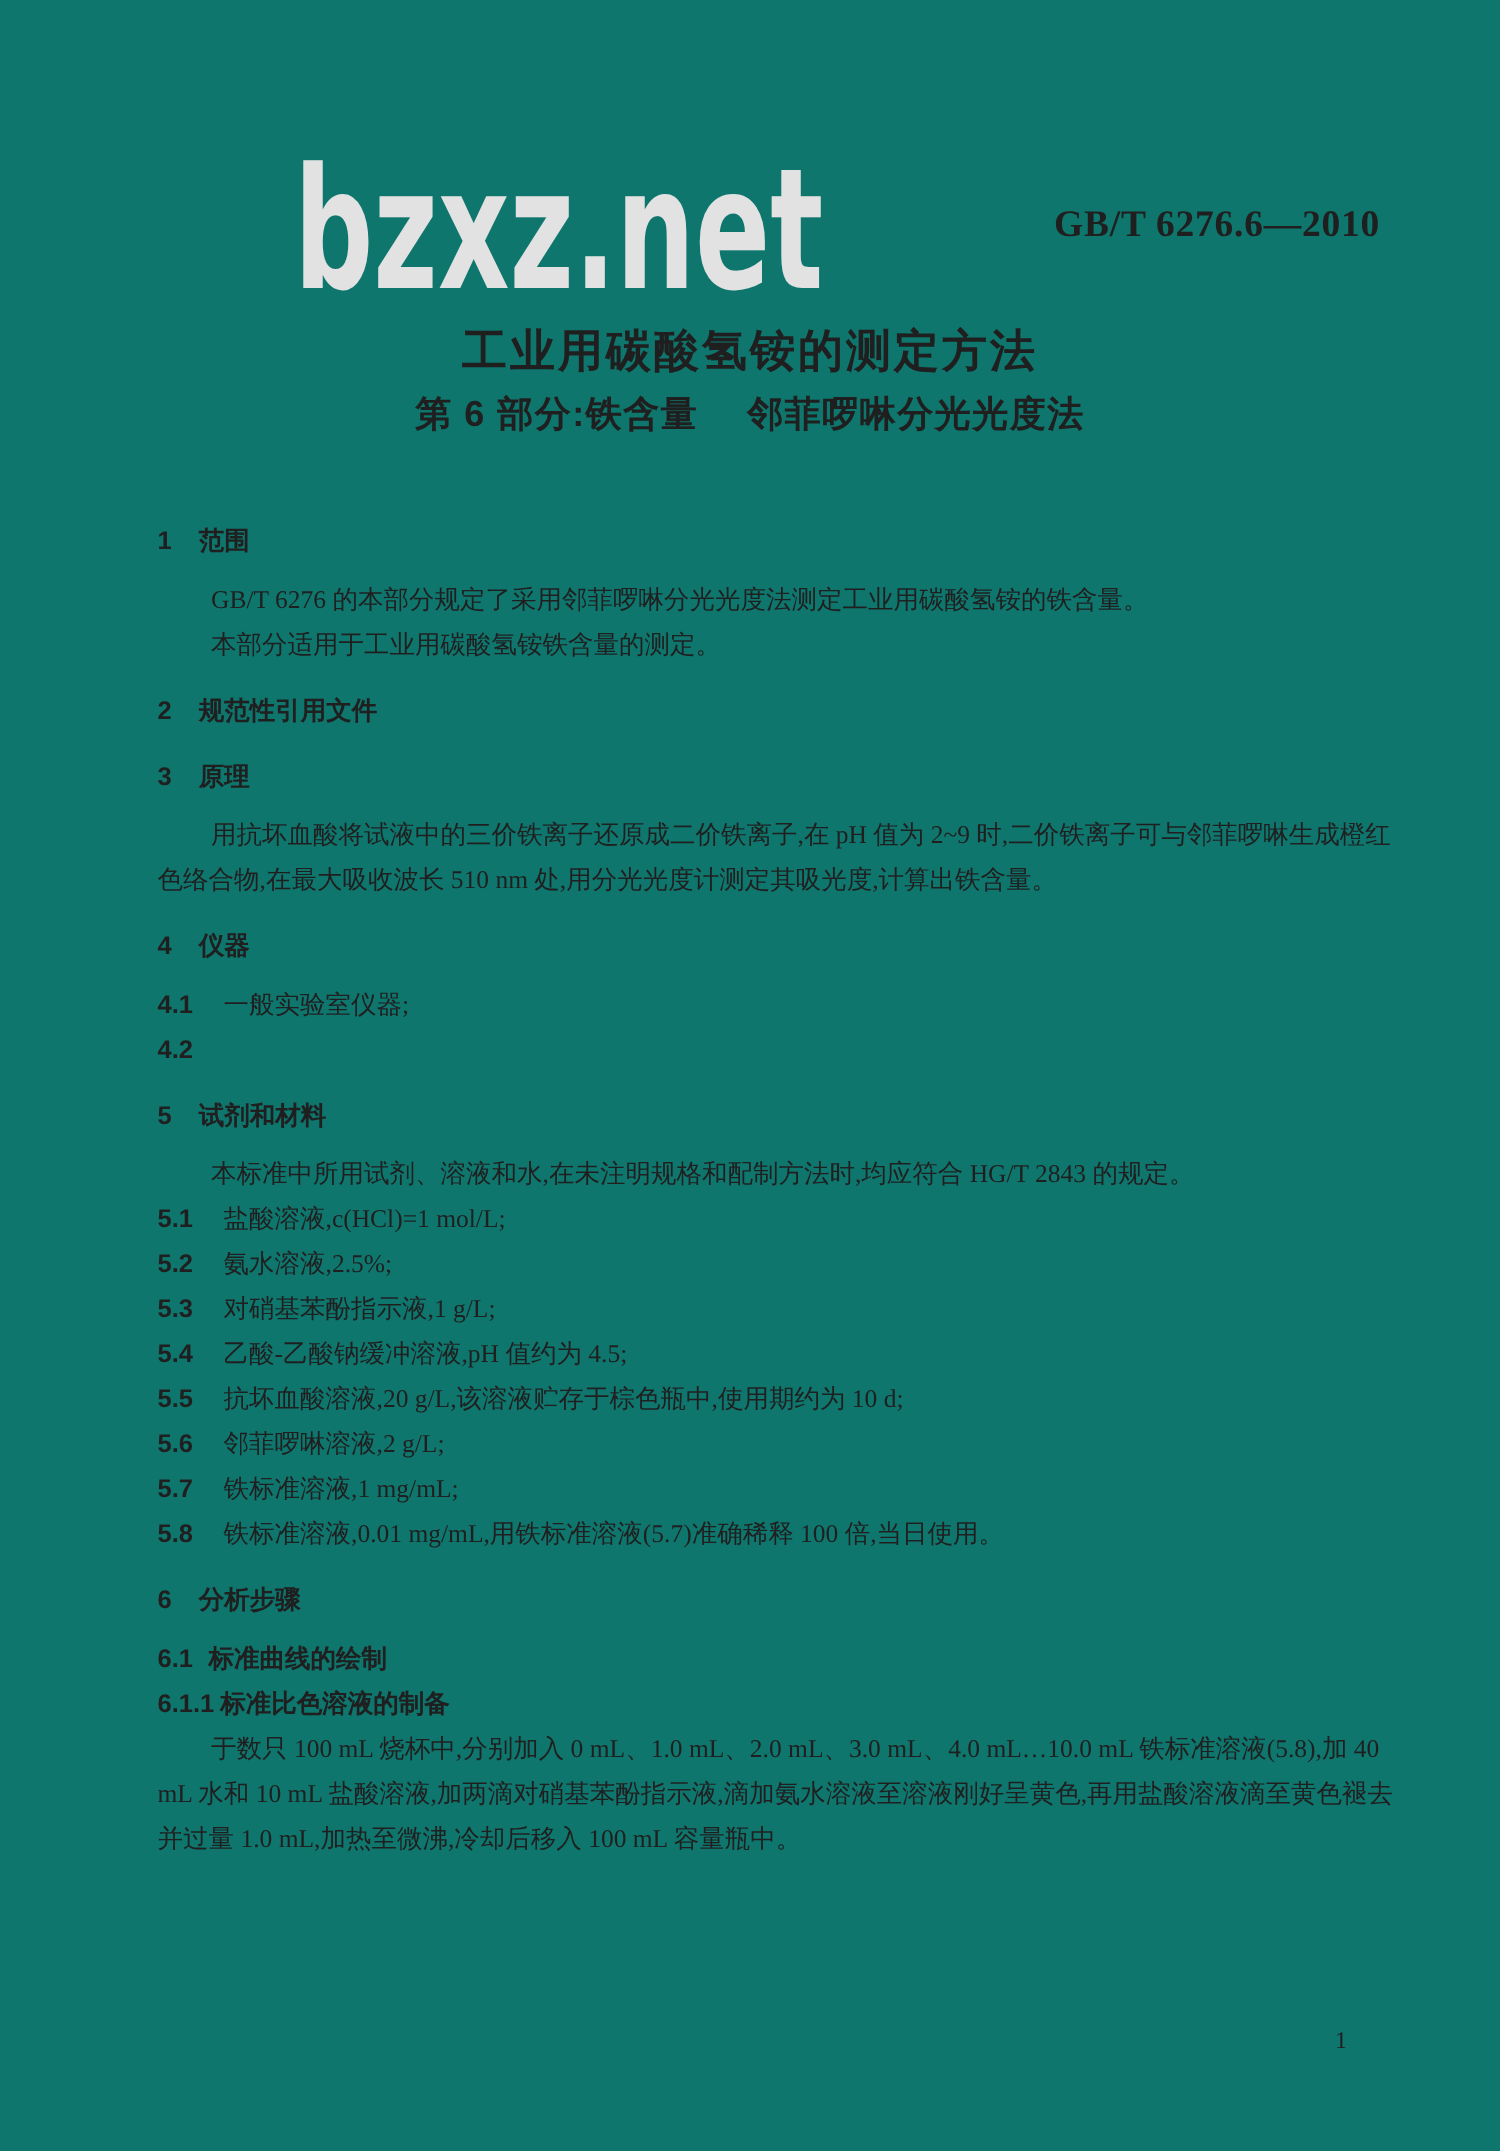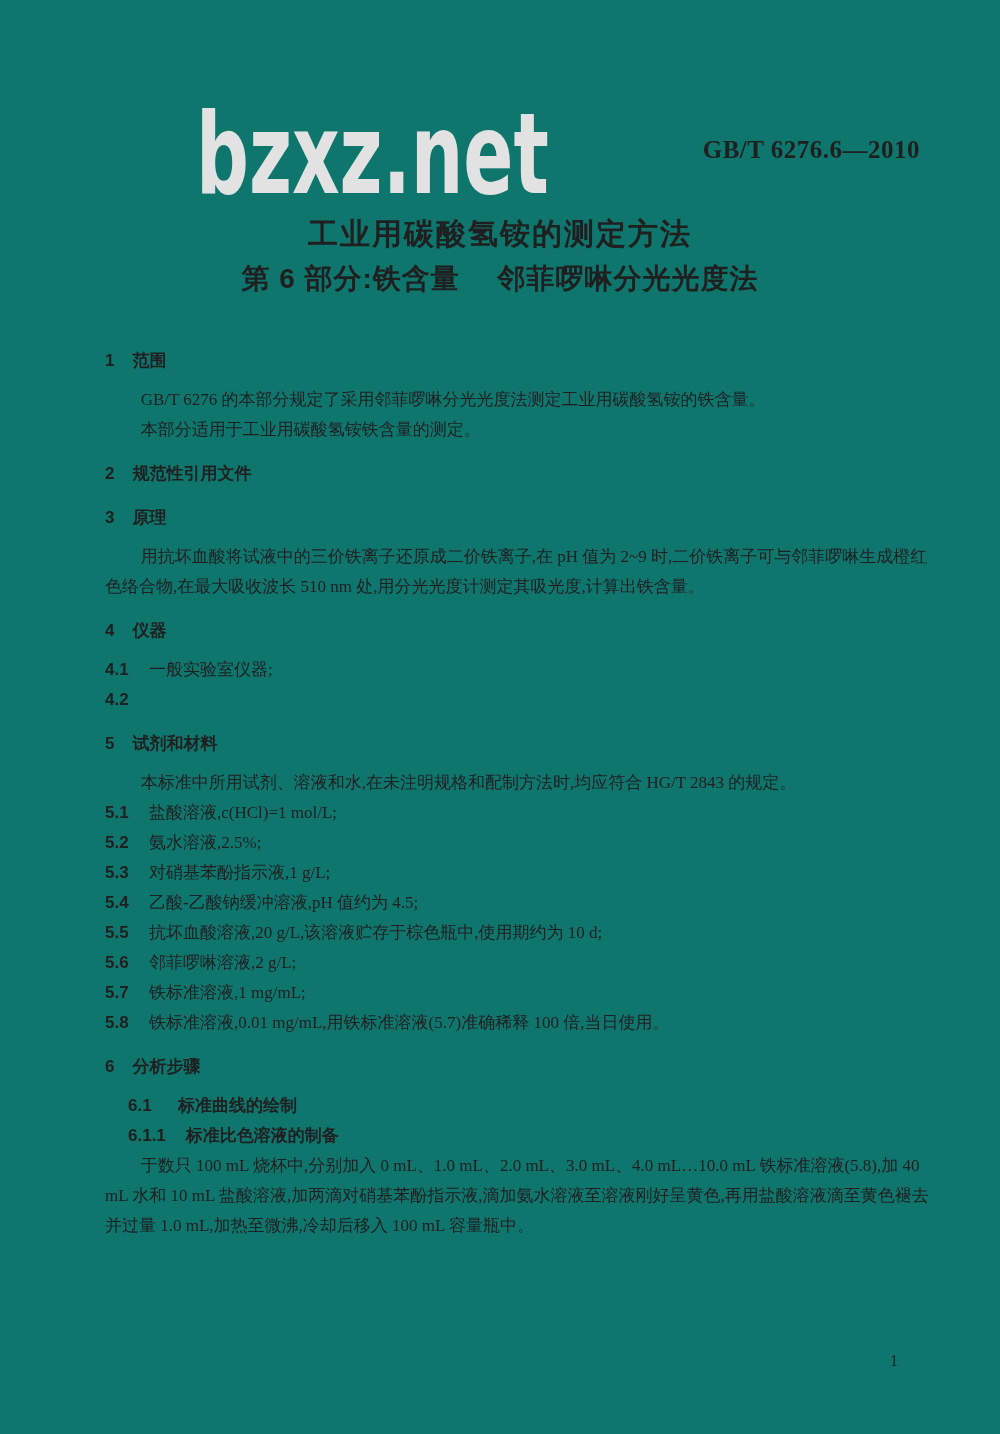--- a/index.html
+++ b/index.html
@@ -44,21 +44,21 @@
     width: 100%;
     text-align: center;
   }
   .title1 {
     font-size: 30px;
     font-weight: 700;
     letter-spacing: 2px;
     font-family: "Liberation Sans", "DejaVu Sans", sans-serif;
   }
   .title2 {
-    font-size: 28px;
+    font-size: 24px;
     font-weight: 700;
     letter-spacing: 1px;
     margin-top: 5px;
     font-family: "Liberation Sans", "DejaVu Sans", sans-serif;
   }
   .content {
     position: absolute;
     top: 338px;
     left: 105px;
     width: 828px;
@@ -88,24 +88,23 @@
     align-items: flex-start;
   }
   .c-num {
     font-family: "Liberation Sans", "DejaVu Sans", sans-serif;
     font-weight: 700;
     min-width: 30px;
     flex: 0 0 auto;
   }
   .sub-heading {
     display: flex;
-    gap: 20px;
-    font-family: "Liberation Sans", "DejaVu Sans", sans-serif;
-    font-weight: 700;
-    margin-left: 23px;
+    gap: 4px;
+    font-family: "Liberation Sans", "DejaVu Sans", sans-serif;
+    font-weight: 700;
   }
   .page-number {
     position: absolute;
     top: 1352px;
     left: 890px;
     font-size: 16px;
   }
 </style>
 </head>
 <body>

